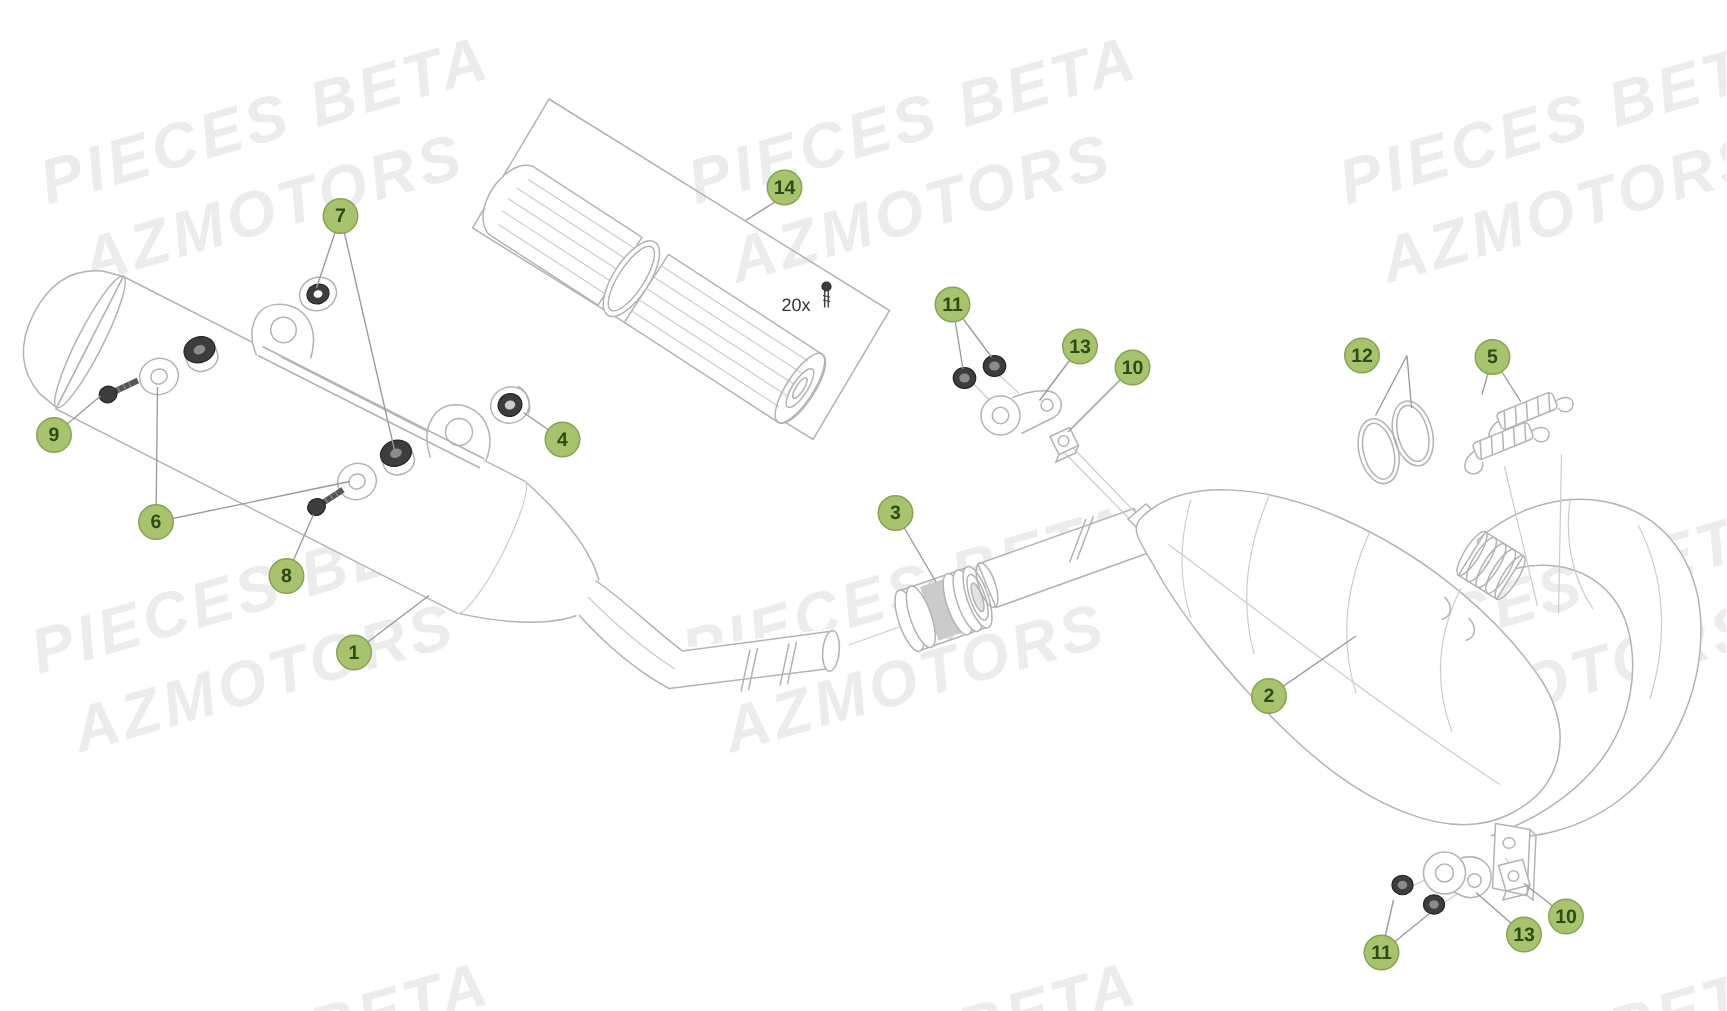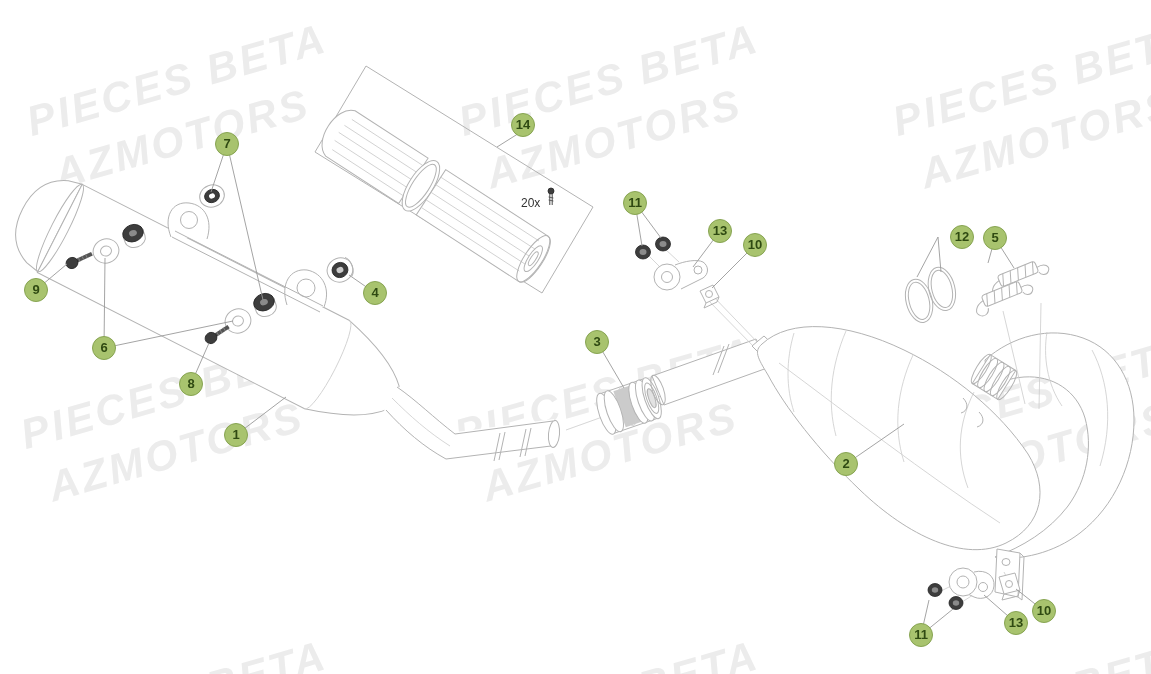--- a/index.html
+++ b/index.html
@@ -296,18 +296,18 @@
   <div class="callout" style="left:363px;top:281px">4</div>
   <div class="callout" style="left:983px;top:226px">5</div>
   <div class="callout" style="left:92px;top:336px">6</div>
   <div class="callout" style="left:215px;top:132px">7</div>
   <div class="callout" style="left:179px;top:372px">8</div>
   <div class="callout" style="left:24px;top:278px">9</div>
   <div class="callout" style="left:743px;top:233px">10</div>
   <div class="callout" style="left:1032px;top:599px">10</div>
   <div class="callout" style="left:623px;top:191px">11</div>
   <div class="callout" style="left:909px;top:623px">11</div>
-  <div class="callout" style="left:950px;top:225px">12</div>
+  <div class="callout" style="left:896px;top:225px">12</div>
   <div class="callout" style="left:708px;top:219px">13</div>
   <div class="callout" style="left:1004px;top:611px">13</div>
   <div class="callout" style="left:511px;top:113px">14</div>
 
 </div>
 
 </body></html>

